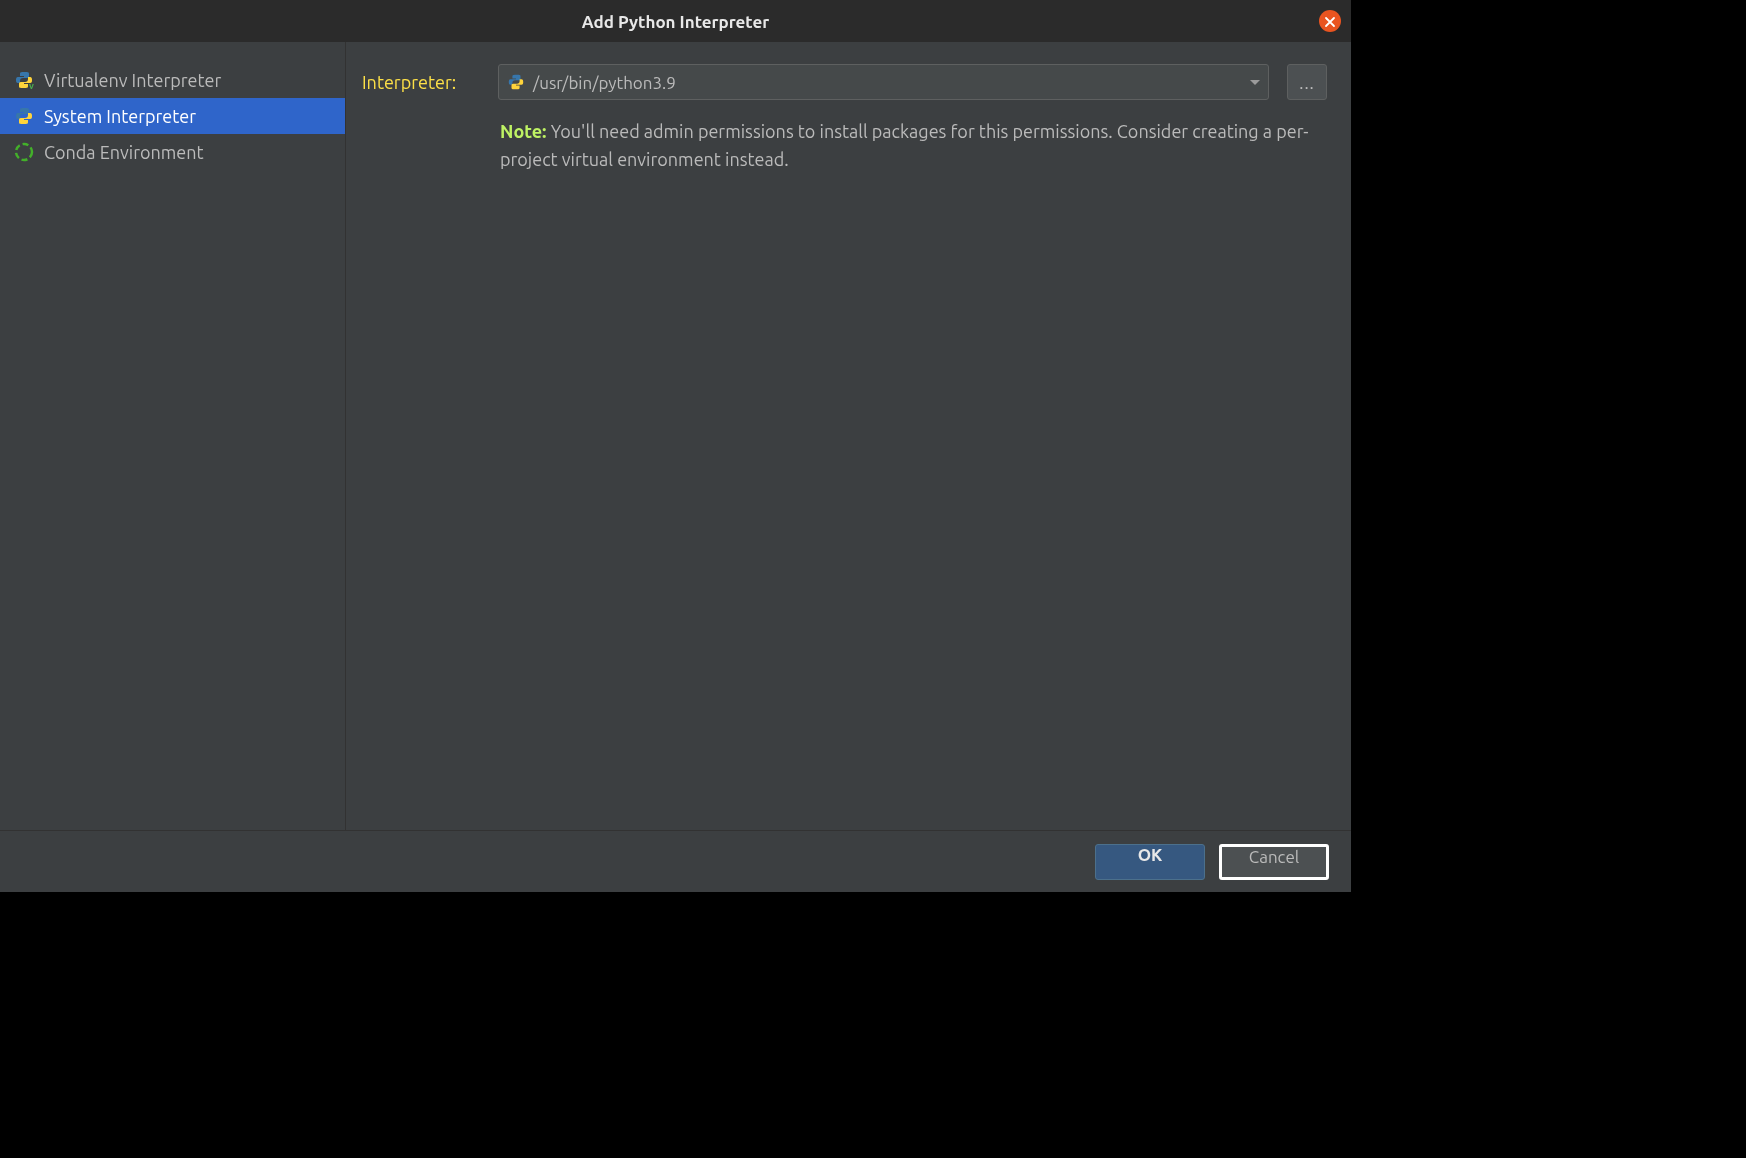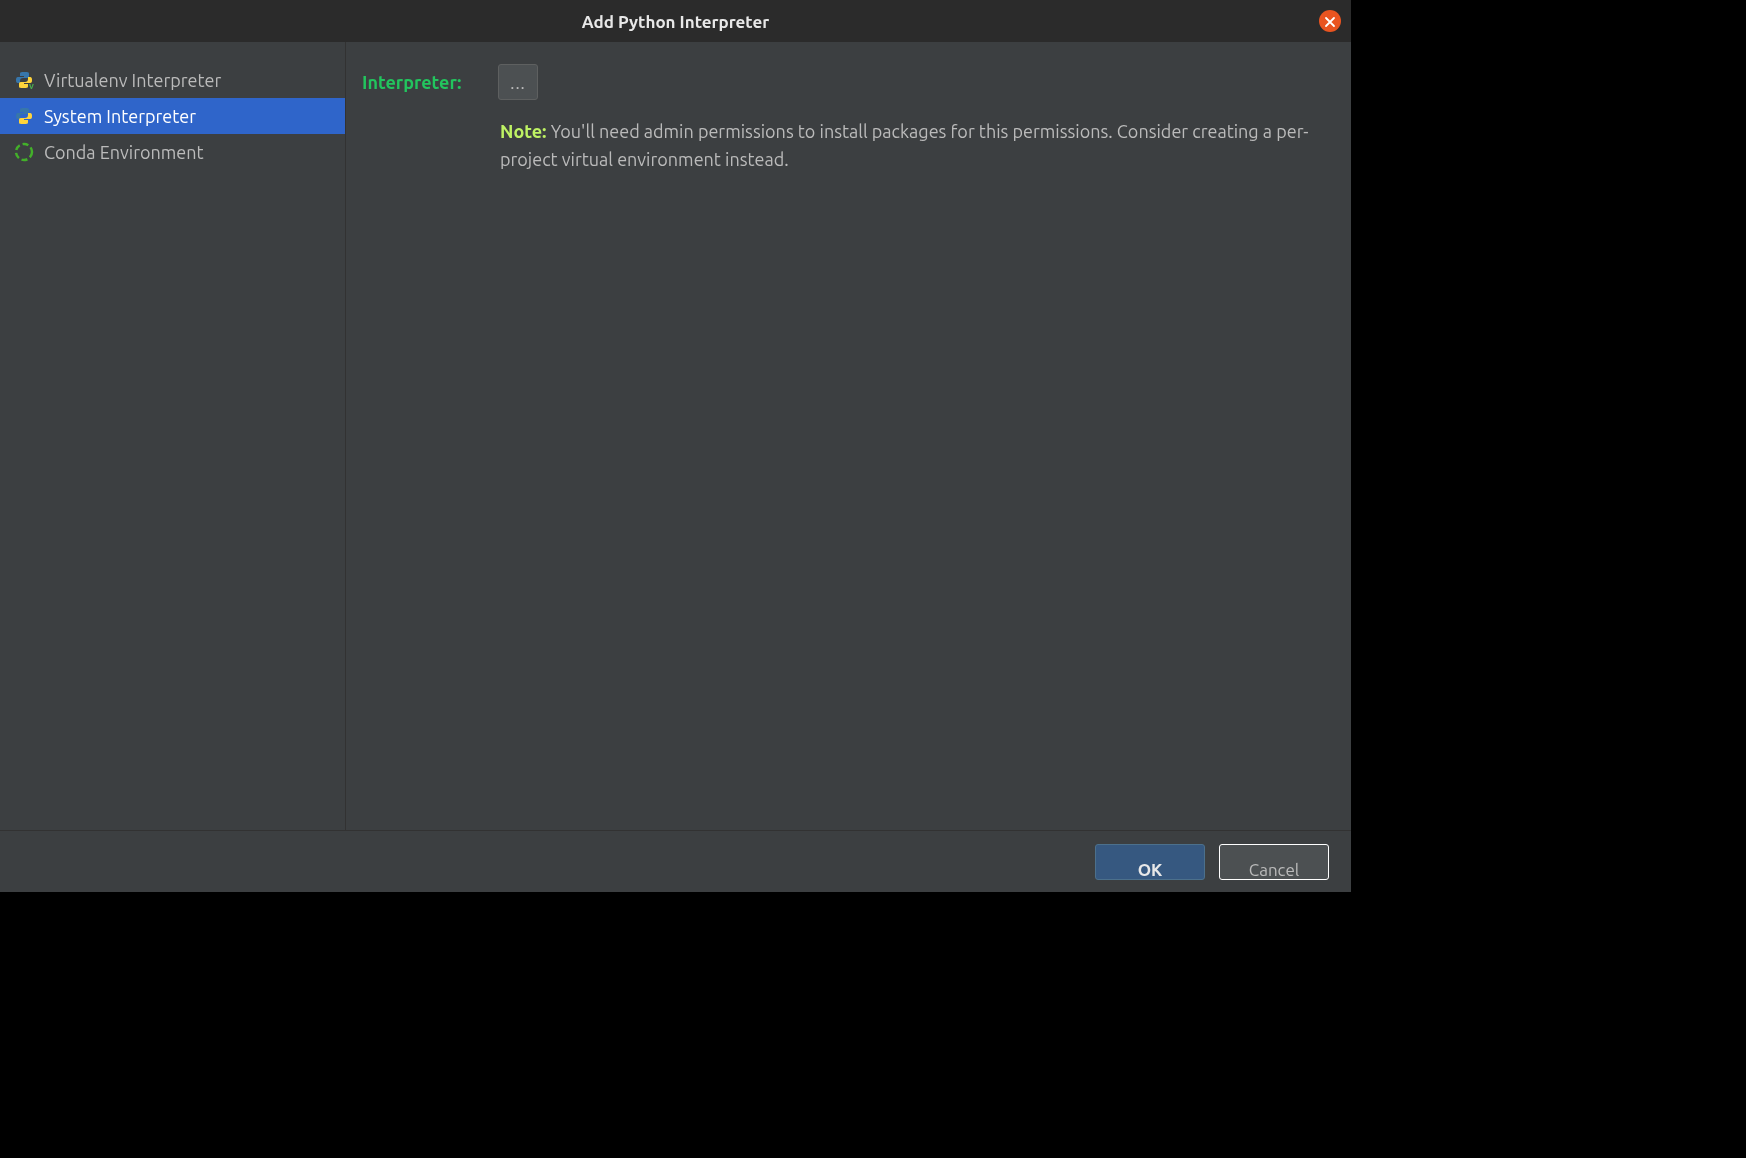--- a/index.html
+++ b/index.html
@@ -83,23 +83,22 @@
       display: flex;
       flex-direction: column;
     }
     .row {
       display: flex;
       align-items: center;
       gap: 18px;
     }
     .field-label {
       font-size: 18px;
-      color: #22c55e;
+      color: #fde047;
       min-width: 118px;
-      font-weight: bold;
     }
     .combo {
       flex: 1;
       height: 36px;
       background: #45494a;
       border: 1px solid #5e6060;
       border-radius: 3px;
       display: flex;
       align-items: center;
       padding: 0 8px;
@@ -145,35 +144,35 @@
       gap: 14px;
       padding: 0 22px;
       border-top: 1px solid #323232;
       background: #3c3f41;
     }
     .btn {
       min-width: 110px;
       height: 36px;
       border-radius: 3px;
       display: flex;
-      align-items: flex-end;
+      align-items: flex-start;
       justify-content: center;
       font-size: 17px;
       cursor: pointer;
       padding: 0 20px;
     }
     .btn-primary {
       background: #365880;
       border: 1px solid #4c708c;
       color: #e8e8e8;
       font-weight: bold;
     }
     .btn-secondary {
       background: #4c5052;
-      border: 1px solid #ffffff;
+      border: 3px solid #ffffff;
       color: #bbbbbb;
     }
   </style>
 </head>
 <body>
 
 <div class="window">
   <div class="titlebar">
     <span>Add Python Interpreter</span>
     <div class="close-btn">
@@ -217,20 +216,30 @@
         </span>
         <span>Conda Environment</span>
       </div>
 
 
     </div>
 
     <div class="main">
       <div class="row">
         <span class="field-label">Interpreter:</span>
+        <div class="combo">
+          <span class="icon" style="width:18px;height:18px">
+            <svg viewBox="0 0 20 20">
+              <path d="M9 2c-3 0-3 1-3 2v2h4v1H4c-2 0-2 2-2 3s0 3 2 3h2v-2c0-2 1-3 3-3h4c2 0 2-1 2-2V4c0-1 0-2-3-2H9z" fill="#3776ab"></path>
+              <path d="M11 18c3 0 3-1 3-2v-2h-4v-1h6c2 0 2-2 2-3s0-3-2-3h-2v2c0 2-1 3-3 3H7c-2 0-2 1-2 2v2c0 1 0 2 3 2h3z" fill="#ffd43b"></path>
+            </svg>
+          </span>
+          <span>/usr/bin/python3.9</span>
+          <span class="arrow"></span>
+        </div>
         <div class="more-btn">
           <span>...</span>
         </div>
       </div>
 
       <div class="note">
         <b>Note:</b><span> You'll need admin permissions to install packages for this permissions. Consider creating a per-project virtual environment instead.</span>
       </div>
     </div>
   </div>

